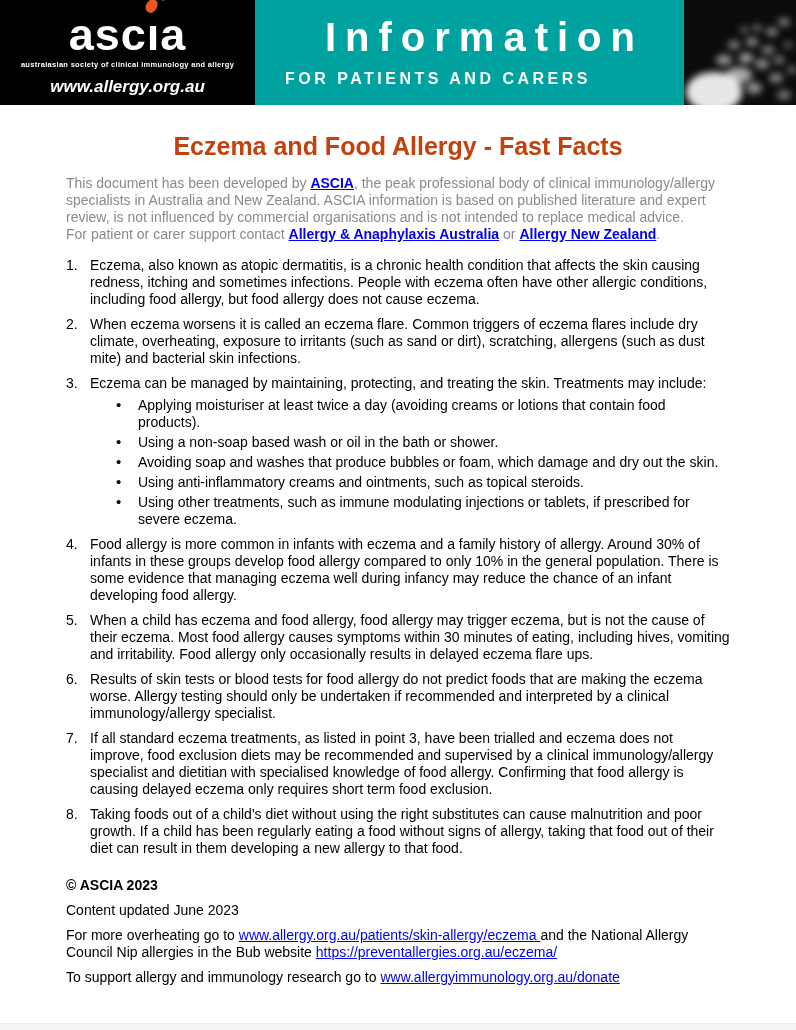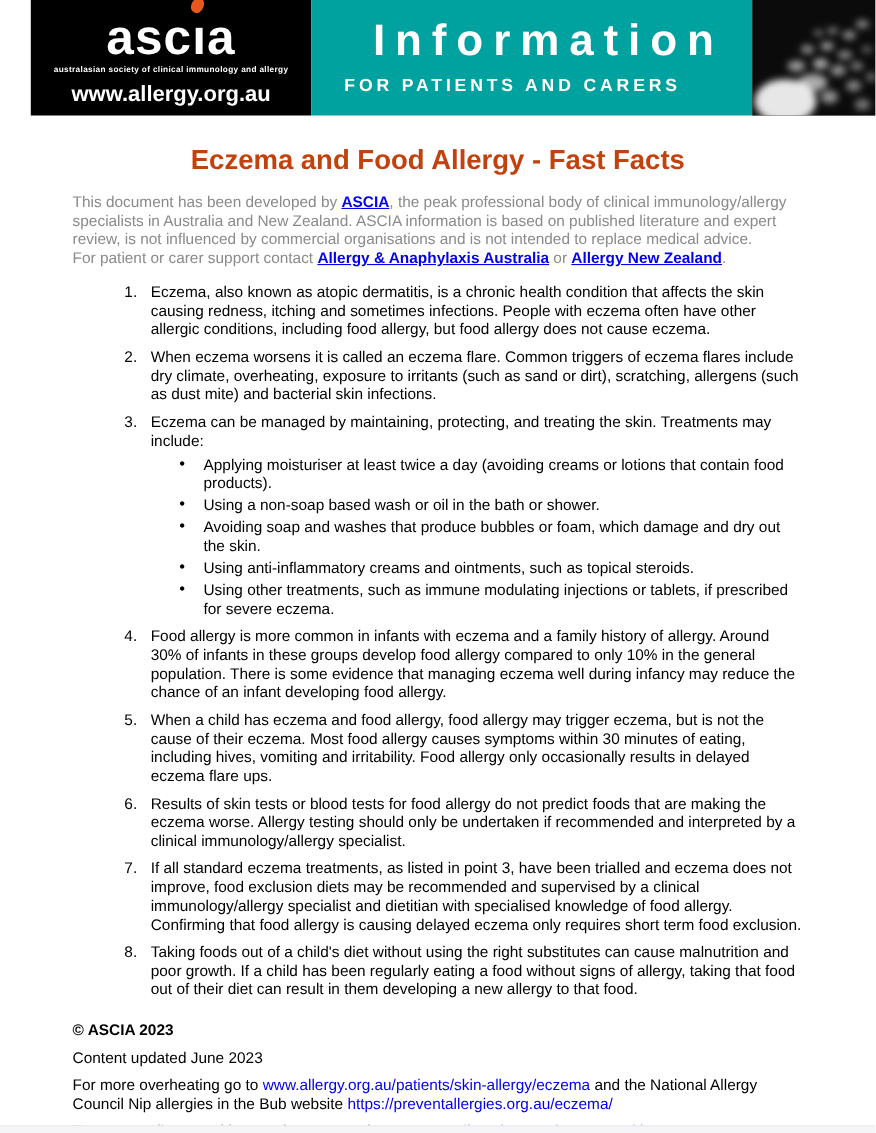--- a/index.html
+++ b/index.html
@@ -9,42 +9,42 @@
     --intro_gray:#8A8A8A;
   }
   *{box-sizing:border-box;}
   html,body{margin:0;padding:0;background:#fff;}
   .page{
     width:796px;height:1030px;position:relative;overflow:hidden;
     background:#fff;font-family:"Liberation Sans",sans-serif;color:#000;
   }
 
   
-  .header{display:flex;height:105px;width:100%;padding-left:28px;}
+  .header{display:flex;height:105px;width:100%;}
   .logo-box{
     width:255px;background:#000;color:#fff;flex:none;
     display:flex;flex-direction:column;align-items:center;justify-content:center;
     padding-top:8px;
   }
   .logo-word{font-size:45px;font-weight:bold;line-height:0.85;letter-spacing:1px;}
   .logo-i{position:relative;display:inline-block;}
   .splat{
     position:absolute;left:-1px;top:-17px;width:11px;height:14px;
     background:var(--orange);border-radius:62% 45% 55% 50%;transform:rotate(20deg);
   }
   .splat::after{
     content:"";position:absolute;right:-5px;top:-6px;width:4px;height:4px;
     border-radius:50%;background:var(--orange);
   }
   .splat::before{
     content:"";position:absolute;right:-9px;top:-11px;width:2.5px;height:2.5px;
     border-radius:50%;background:var(--orange);
   }
   .logo-tagline{font-size:7.5px;font-weight:bold;letter-spacing:0.3px;margin-top:5px;white-space:nowrap;}
-  .logo-url{font-size:20px;font-weight:bold;margin-top:8px;}
+  .logo-url{font-size:17px;font-weight:bold;margin-top:8px;font-style:italic;}
 
   .banner{
     flex:1;background:var(--teal);color:#fff;
     display:flex;flex-direction:column;justify-content:center;padding-left:30px;
   }
   .banner-title{font-size:40px;font-weight:bold;letter-spacing:9px;line-height:1;text-align:center;}
   .banner-subtitle{font-size:16px;font-weight:bold;letter-spacing:3.5px;margin-top:13px;}
 
   .photo{width:112px;height:105px;flex:none;background:#000;}
   .photo svg{display:block;}
@@ -58,35 +58,35 @@
   .intro{
     font-size:14px;line-height:17px;color:var(--intro_gray);
     width:652px;margin:0 0 14px;
   }
   .intro a{color:var(--link_blue);font-weight:bold;text-decoration:underline;cursor:pointer;}
 
   ol.facts{
     list-style:none;counter-reset:fact;margin:0;padding:0 0 0 24px;
     font-size:14px;line-height:17px;color:#000;
   }
-  ol.facts>li{position:relative;margin-bottom:8px;margin-left:47px;}
+  ol.facts>li{position:relative;margin-bottom:8px;}
   ol.facts>li::before{
     counter-increment:fact;content:counter(fact) ".";
     position:absolute;left:-24px;top:0;
   }
   ul.treatments{list-style:none;margin:5px 0 1px;padding:0 0 0 48px;}
   ul.treatments>li{position:relative;margin-bottom:3px;}
   ul.treatments>li::before{
     content:"\2022";position:absolute;left:-22px;top:-1px;font-size:15px;
   }
 
   .footer{padding:0 66px;font-size:14px;line-height:17px;color:#000;}
   .footer p{margin:0 0 8px;}
   .copyright{font-weight:bold;margin-top:20px !important;}
-  .footer a{color:var(--link_blue);cursor:pointer;text-align:center;}
+  .footer a{color:var(--link_blue);text-decoration:underline;cursor:pointer;text-align:center;}
 
   .bottom-edge{
     position:absolute;left:0;right:0;bottom:0;height:7px;
     background:#f5f5f7;border-top:1px solid #eaeaee;
   }
 </style>
 </head>
 <body>
 
 <div class="page">

